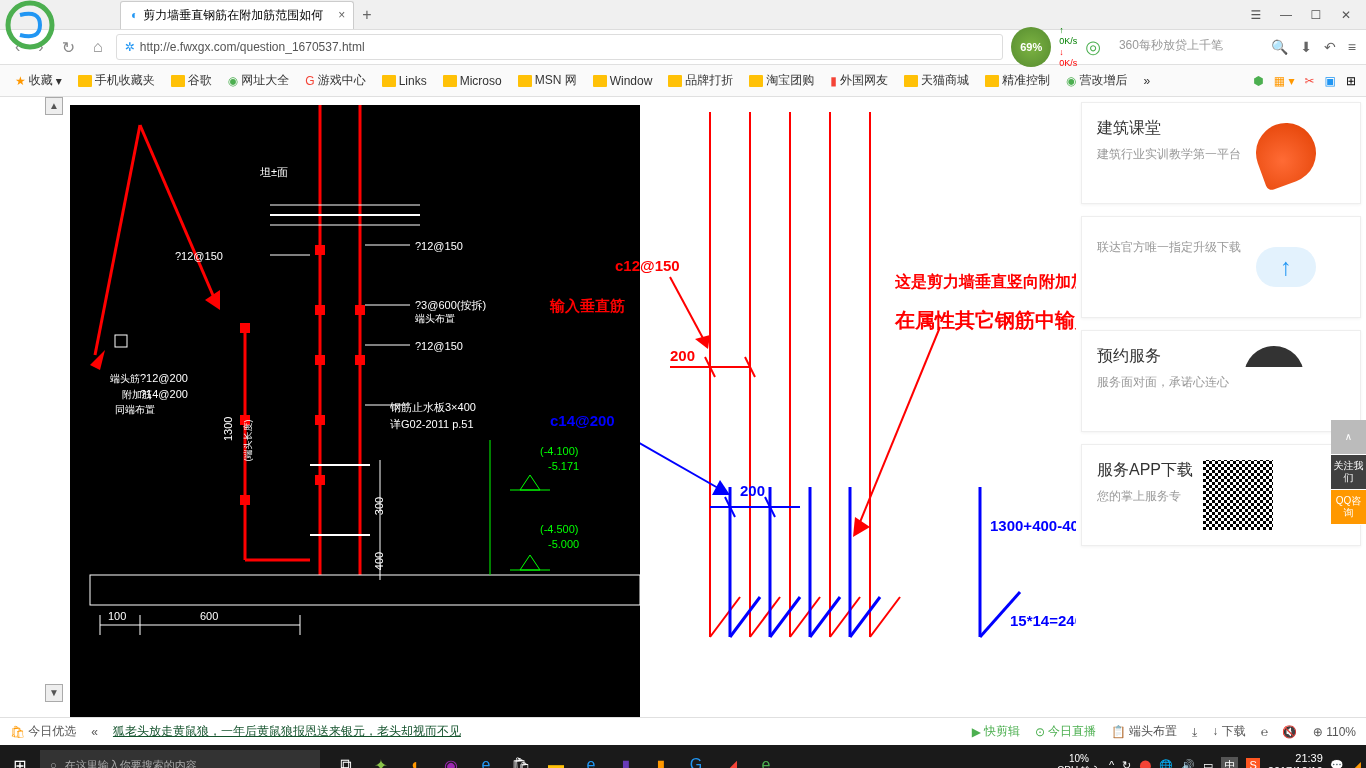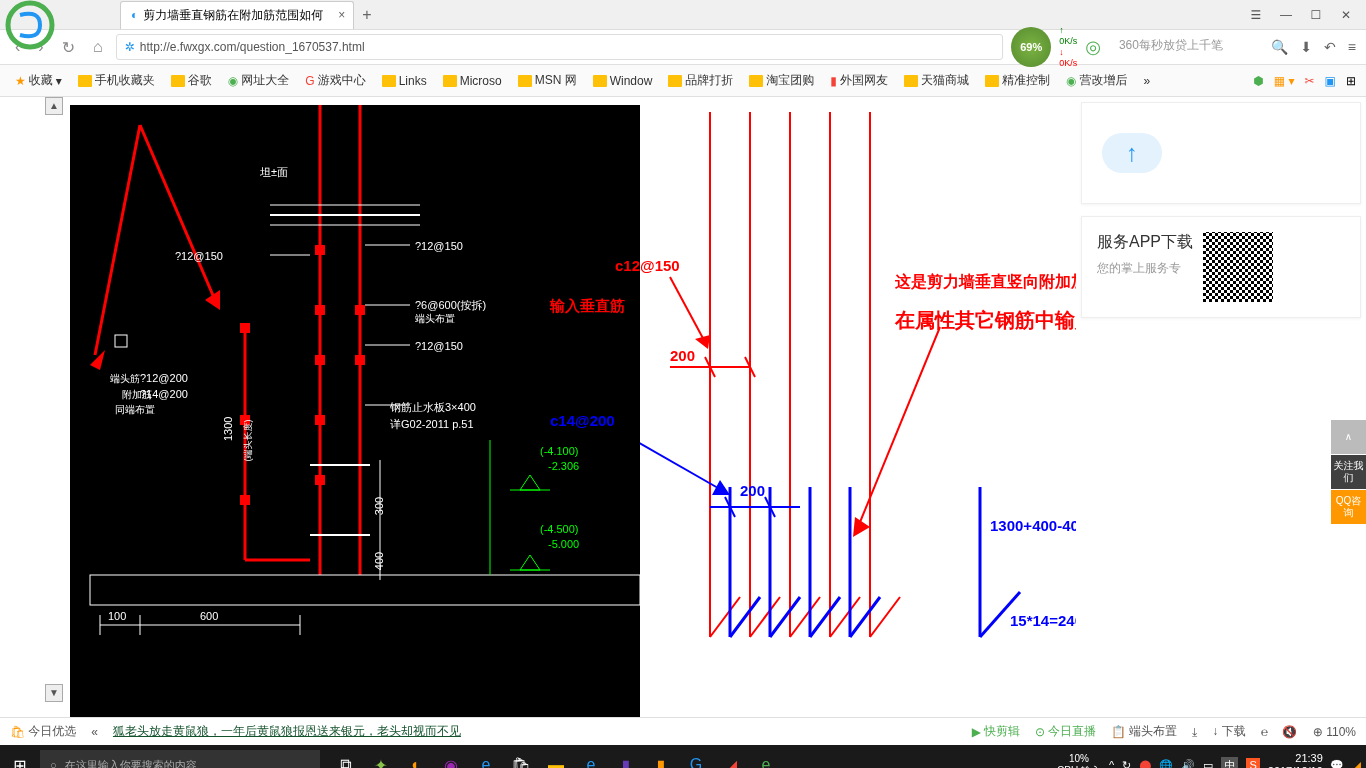--- a/index.html
+++ b/index.html
@@ -227,36 +227,36 @@
         <line x1="440" y1="385" x2="480" y2="385" stroke="#0f0"></line>
         <polygon points="460,450 470,465 450,465" fill="none" stroke="#0f0"></polygon>
         <line x1="440" y1="465" x2="480" y2="465" stroke="#0f0"></line>
         <line x1="420" y1="335" x2="420" y2="470" stroke="#0f0"></line>
 
         <rect x="45" y="230" width="12" height="12" fill="none" stroke="#fff"></rect>
       </svg>
       <div class="cad-text" style="left:190px;top:60px">坦±面</div>
       <div class="cad-text" style="left:345px;top:135px">?12@150</div>
       <div class="cad-text" style="left:105px;top:145px">?12@150</div>
-      <div class="cad-text" style="left:345px;top:193px">?6@600(按拆)</div>
+      <div class="cad-text" style="left:345px;top:193px">?3@600(按拆)</div>
       <div class="cad-text" style="left:345px;top:207px;font-size:10px">端头布置</div>
       <div class="cad-text" style="left:345px;top:235px">?12@150</div>
       <div class="cad-text" style="left:40px;top:267px;font-size:10px">端头筋</div>
       <div class="cad-text" style="left:70px;top:267px">?12@200</div>
       <div class="cad-text" style="left:52px;top:283px;font-size:10px">附加筋</div>
       <div class="cad-text" style="left:70px;top:283px">?14@200</div>
       <div class="cad-text" style="left:45px;top:298px;font-size:10px">同端布置</div>
       <div class="cad-text" style="left:158px;top:330px;transform:rotate(-90deg);transform-origin:left">1300</div>
       <div class="cad-text" style="left:178px;top:350px;transform:rotate(-90deg);transform-origin:left;font-size:9px">(端头长度)</div>
       <div class="cad-text" style="left:320px;top:295px;font-size:11px">钢筋止水板3×400</div>
       <div class="cad-text" style="left:320px;top:312px;font-size:11px">详G02-2011 p.51</div>
       <div class="cad-text" style="left:300px;top:395px;transform:rotate(-90deg)">300</div>
       <div class="cad-text" style="left:300px;top:450px;transform:rotate(-90deg)">400</div>
       <div class="cad-text green-text" style="left:470px;top:340px">(-4.100)</div>
-      <div class="cad-text green-text" style="left:478px;top:355px">-2.306</div>
+      <div class="cad-text green-text" style="left:478px;top:355px">-5.171</div>
       <div class="cad-text green-text" style="left:470px;top:418px">(-4.500)</div>
       <div class="cad-text green-text" style="left:478px;top:433px">-5.000</div>
       <div class="cad-text" style="left:38px;top:505px">100</div>
       <div class="cad-text" style="left:130px;top:505px">600</div>
     </div>
 
     <div class="annotations">
       <svg style="position:absolute;width:640px;height:650px">
 
         <line x1="70" y1="15" x2="70" y2="540" stroke="red" stroke-width="2"></line>
@@ -306,22 +306,44 @@
       <div class="ann-text" style="color:blue;left:100px;top:385px">200</div>
       <div class="ann-text" style="color:red;left:255px;top:175px;font-size:16px">这是剪力墙垂直竖向附加加强钢筋</div>
       <div class="ann-text" style="color:red;left:255px;top:210px;font-size:20px">在属性其它钢筋中输入</div>
       <div class="ann-text" style="color:blue;left:350px;top:420px">1300+400-40=1660</div>
       <div class="ann-text" style="color:blue;left:370px;top:515px">15*14=240</div>
     </div>
   </div>
 
   <div class="sidebar">
     <div class="card">
+      <div class="card-text">
+          <h3>建筑课堂</h3>
+          <p>建筑行业实训教学第一平台</p>
+        </div>
+      <div class="card-icon">
+          <div class="flame"></div>
+        </div>
+    </div>
+    <div class="card">
+      <div class="card-text">
+          <h3></h3>
+          <p>联达官方唯一指定升级下载</p>
+        </div>
       <div class="card-icon">
           <div class="cloud-up"></div>
+        </div>
+    </div>
+    <div class="card">
+      <div class="card-text">
+          <h3>预约服务</h3>
+          <p>服务面对面，承诺心连心</p>
+        </div>
+      <div class="card-icon">
+          <div class="person"></div>
         </div>
     </div>
     <div class="card">
       <div class="card-text">
           <h3>服务APP下载</h3>
           <p>您的掌上服务专</p>
         </div>
       <div class="card-icon">
           <div class="qr"></div>
         </div>

